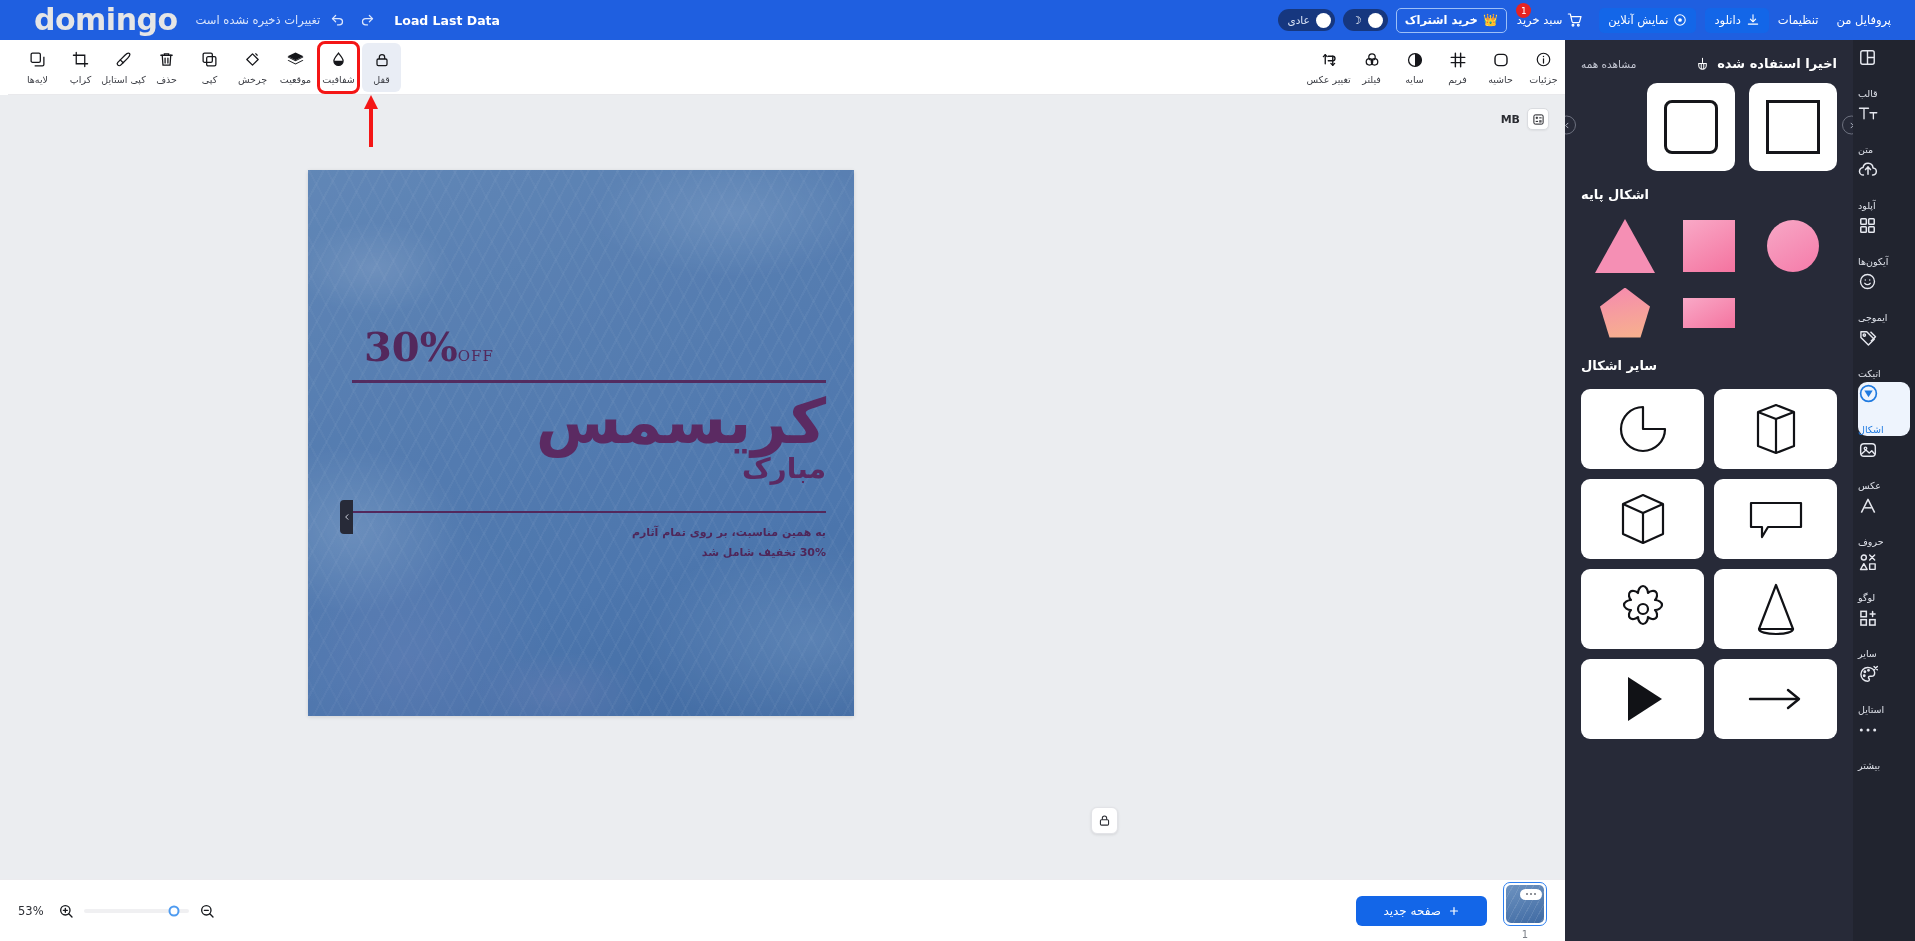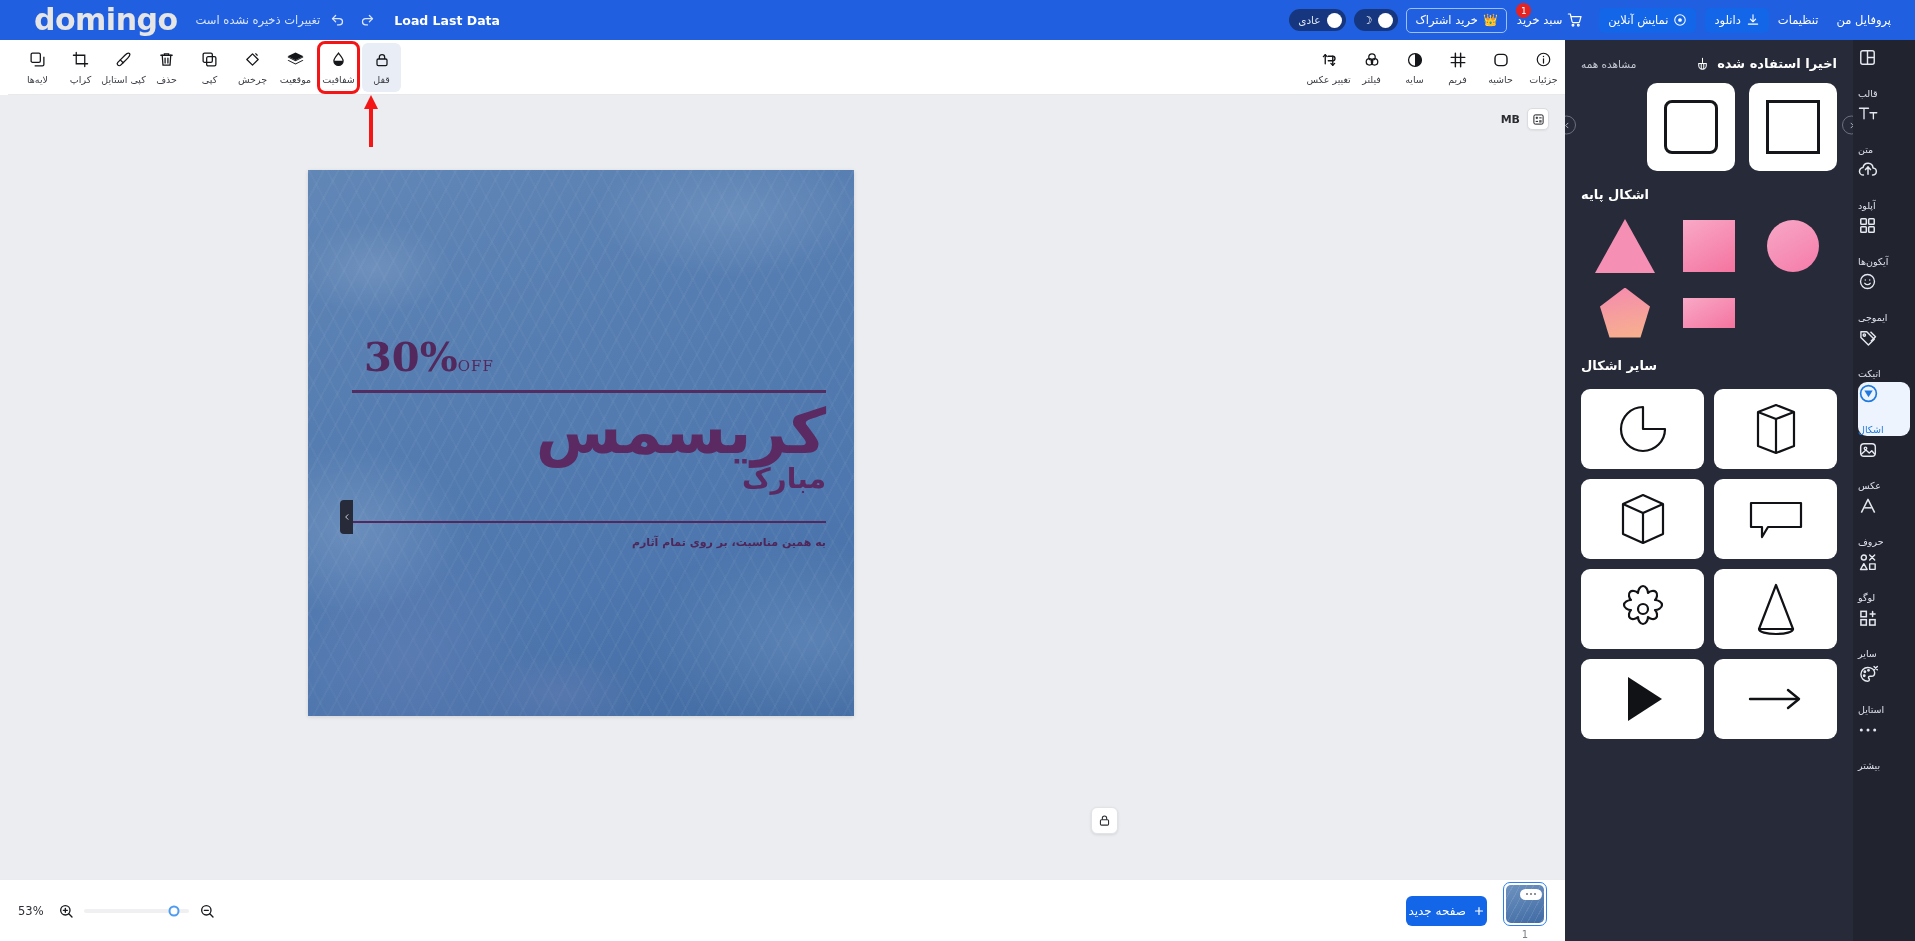--- a/index.html
+++ b/index.html
@@ -50,21 +50,21 @@
   .toggle-knob { width: 15px; height: 15px; border-radius: 50%; background: #ffffff; flex: none;}
   .toggle-label { font-size: 10.5px; color: #dfe7f8; padding-left: 5px; }
   .moon { font-size: 11px; color: #ffffff; padding-left: 4px; }
 
   .btn-sub {
     height: 25px; border: 1px solid #9dc0f7; border-radius: 5px;
     display: flex; align-items: center; gap: 5px;
     padding: 0 8px; margin-right: 10px; cursor: pointer;
     direction: rtl; background: transparent;
   }
-  .btn-sub span.lbl { font-size: 11.5px; color: #ffffff; }
+  .btn-sub span.lbl { font-size: 11.5px; color: #ffffff; font-weight: bold; }
   .crown { font-size: 12px; }
 
   .cart-wrap {
     display: flex; align-items: center; gap: 5px; margin-right: 16px;
     direction: rtl; cursor: pointer; position: relative;
   }
   .cart-wrap .lbl { font-size: 11.5px; color: #ffffff; }
   .cart-badge {
     position: absolute; top: -9px; right: 52px;
     width: 15px; height: 15px; border-radius: 50%;
@@ -193,21 +193,21 @@
     cursor: pointer;
   }
   .zoom-slider .knob {
     position: absolute; top: 50%; left: 86%; transform: translate(-50%,-50%);
     width: 11px; height: 11px; border-radius: 50%;
     border: 2px solid #4e9bf0; background: #ffffff;
   }
   .bottom-right { margin-left: auto; display: flex; align-items: center; gap: 16px; padding-right: 18px; }
   .newpage-btn {
     height: 30px; border-radius: 6px; background: #1366e8; color: #fff;
-    display: flex; align-items: center; gap: 7px; padding: 0 2px;
+    display: flex; align-items: center; gap: 7px; padding: 0 27px;
     font-size: 12px; cursor: pointer; direction: rtl;
   }
   .thumb-wrap { display: flex; flex-direction: column; align-items: center; gap: 3px; }
   .thumb {
     width: 44px; height: 44px; border-radius: 7px;
     border: 1.5px solid #2d7ff0; padding: 2px; background: #fff;
     position: relative; cursor: pointer;
   }
   .thumb .inner {
     width: 100%; height: 100%; border-radius: 5px; overflow: hidden;
@@ -568,20 +568,21 @@
     <div class="overlay"></div>
     <div class="content">
       <div class="d-off">
         <span class="num">30%</span><span class="small">OFF</span>
       </div>
       <div class="d-rule"></div>
       <div class="d-title">کریسمس</div>
       <div class="d-sub">مبارک</div>
       <div class="d-rule2"></div>
       <div class="d-desc">به همین مناسبت، بر روی تمام آثارم</div>
+      <div class="d-desc">30% تخفیف شامل شد</div>
     </div>
   </div>
 
   <div class="lock-float">
     <svg width="13" height="13" viewBox="0 0 24 24" fill="none" stroke="#2b2d33" stroke-width="2">
         <rect x="4.5" y="10.5" width="15" height="10" rx="2"></rect>
         <path d="M8 10.5V7.8a4 4 0 0 1 8 0v2.7"></path>
       </svg>
   </div>
 

